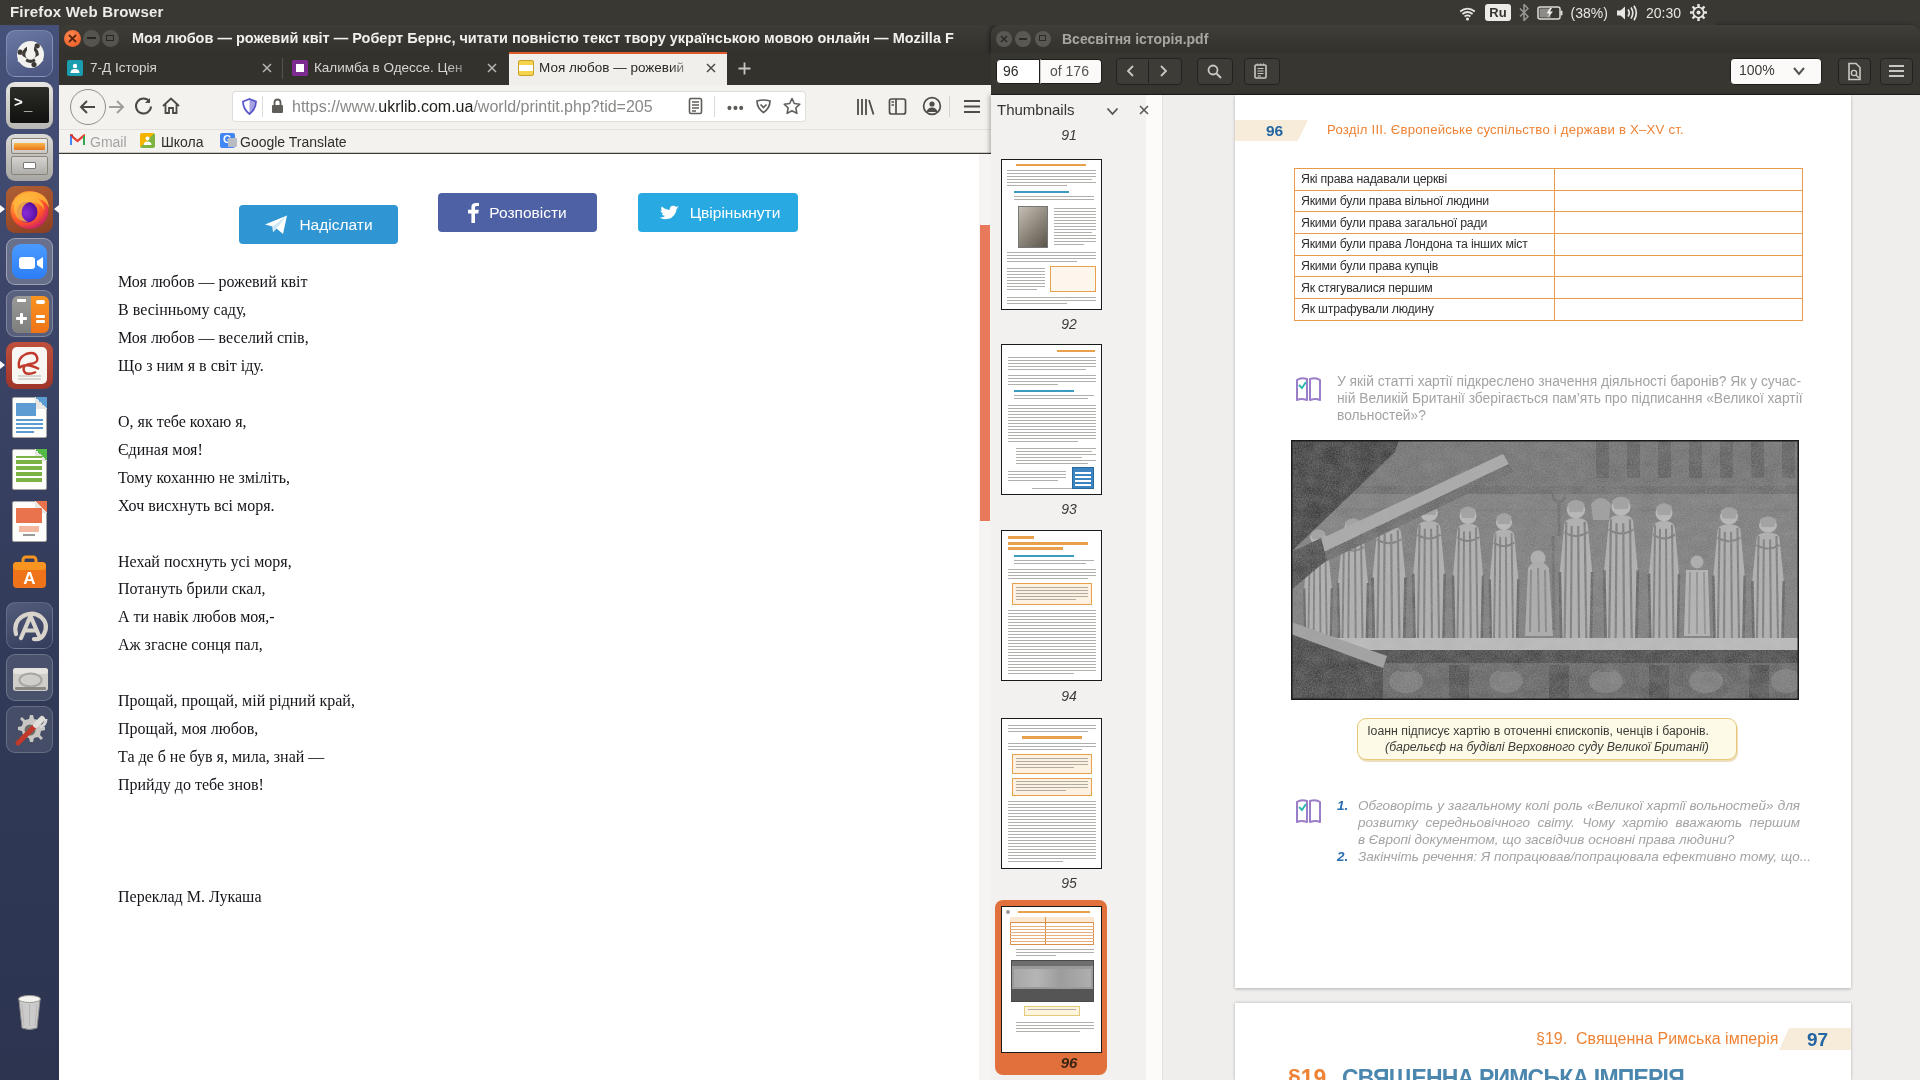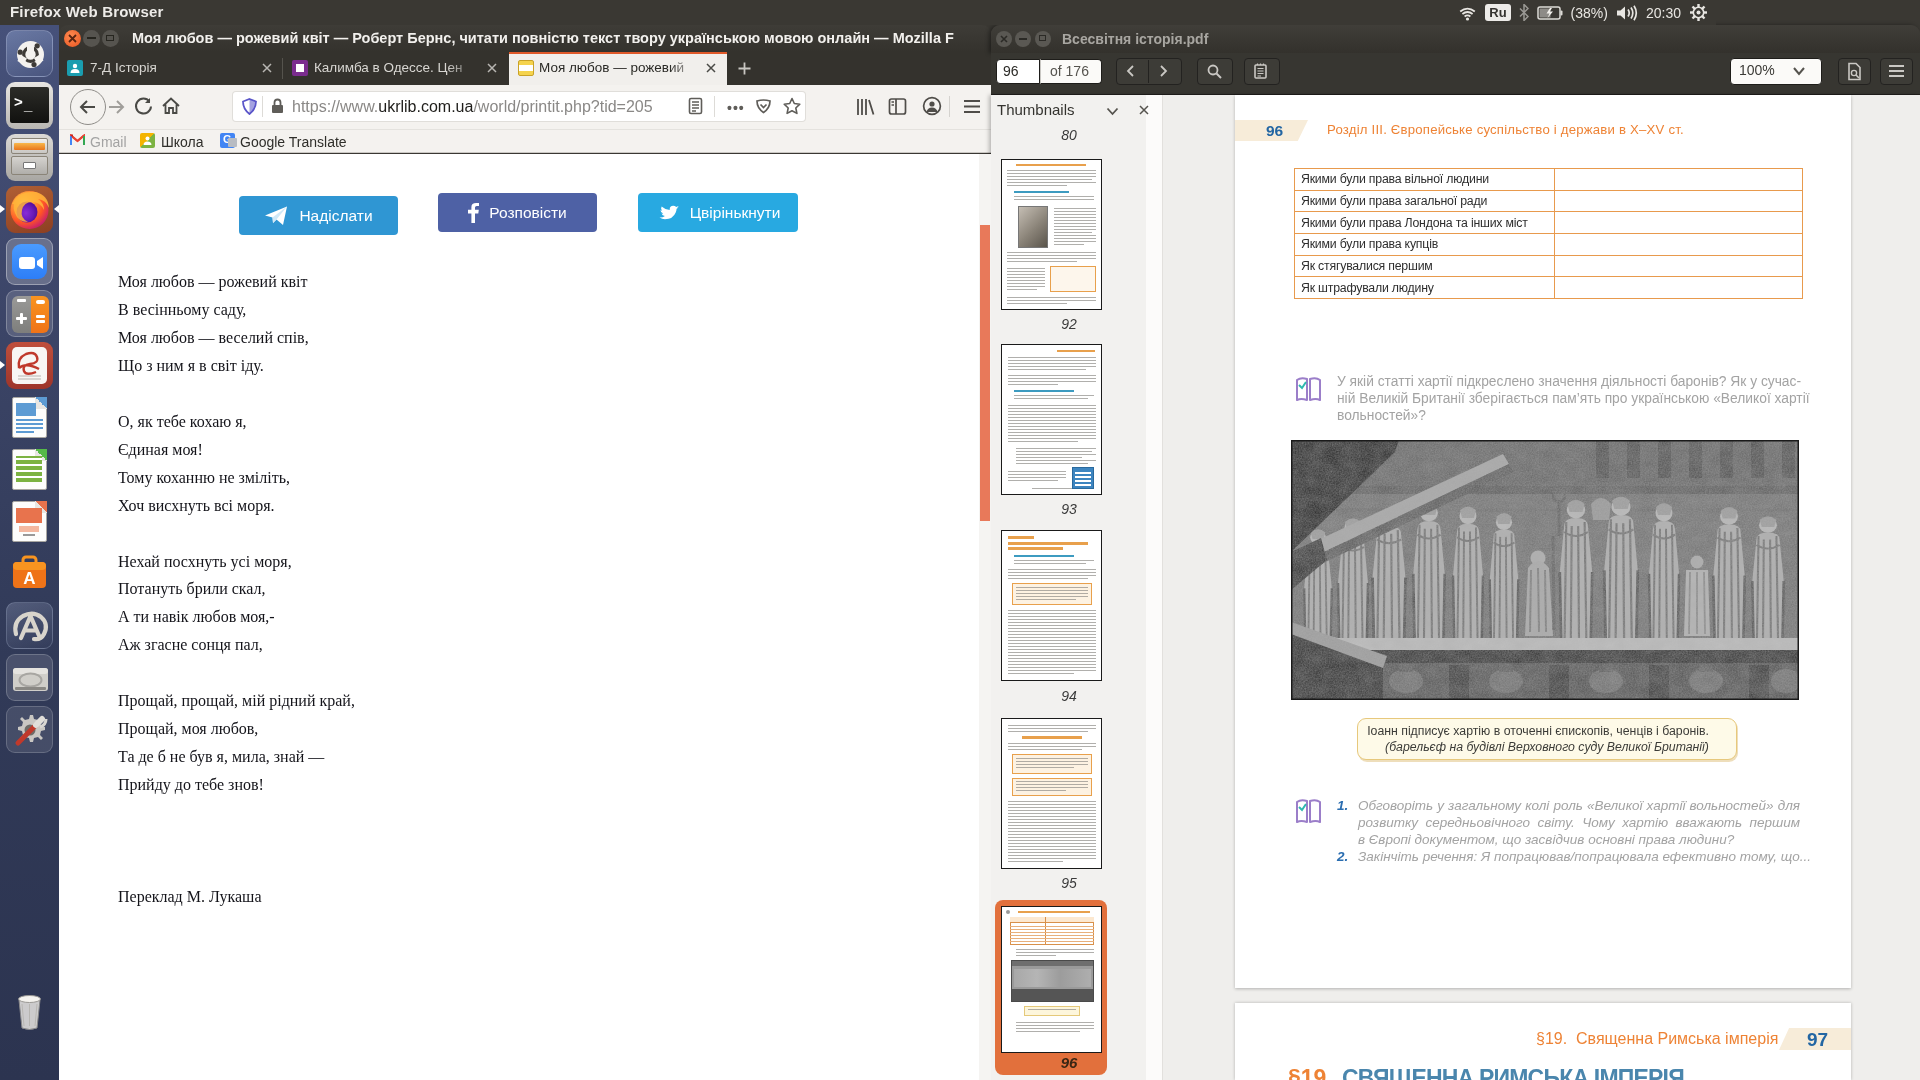--- a/index.html
+++ b/index.html
@@ -356,21 +356,21 @@
   <div class="abs" style="left:220px;top:133px;width:15px;height:15px;background:#4285f4;border-radius:2px"></div>
   <div class="abs" style="left:223px;top:133px;font-size:11px;color:#fff;z-index:12;font-weight:bold">G</div>
   <div class="abs" style="left:228px;top:138px;width:9px;height:9px;background:#b8bcc2;border-radius:1px;z-index:12"></div>
   <div class="abs" style="left:240px;top:134px;font-size:14px;color:#2f2e2a;white-space:nowrap">Google Translate</div>
 </div>
 
 <div class="abs" style="left:979px;top:154px;width:12px;height:926px;background:#f5f4f2;z-index:11"></div>
 <div class="abs" style="left:980px;top:225px;width:10px;height:296px;background:#e8795a;z-index:12"></div>
 
 <div class="abs" style="z-index:11" id="ffpage">
-  <div class="sbtn" style="left:239px;top:196px;width:159px;background:#2f96d3">
+  <div class="sbtn" style="left:239px;top:205px;width:159px;background:#2f96d3">
     <svg width="25" height="22" viewBox="0 0 25 22">
         <path d="M1 10.5 L23 1.5 L19 20 L12.5 14.5 L9 18 L8.5 12.5 Z" fill="#fff"></path>
         <path d="M8.5 12.5 L23 1.5 L12.5 14.5 L9 18 Z" fill="#cfe8f7"></path>
       </svg>
     <span>Надіслати</span>
   </div>
   <div class="sbtn" style="left:438px;top:193px;width:159px;background:#4e61a5">
     <svg width="11" height="20" viewBox="0 0 11 20">
         <path d="M7 20 V10.5 H10.3 L10.8 6.8 H7 V4.6 Q7 3 8.7 3 H11 V-.2 Q9.8 0 8.2 0 Q3.4 0 3.4 4.2 V6.8 H0 V10.5 H3.4 V20 Z" fill="#fff" transform="translate(0,0)"></path>
       </svg>
@@ -467,21 +467,21 @@
 <div class="abs" style="left:991px;top:95px;width:155px;height:985px;background:#f2f1ef;z-index:11" id="thpanel"></div>
 <div class="abs" style="left:1146px;top:95px;width:17px;height:985px;background:#fcfbfa;border-right:1px solid #e2e0dd;z-index:11"></div>
 <div class="abs" style="left:997px;top:101px;font-size:15px;color:#34332f;z-index:12">Thumbnails</div>
 <svg class="abs" style="left:1106px;top:107px;z-index:12" width="13" height="9" viewBox="0 0 13 9">
     <path d="M1.5 1.5 L6.5 7 L11.5 1.5" stroke="#55534e" stroke-width="1.8" fill="none"></path>
   </svg>
 <svg class="abs" style="left:1138px;top:104px;z-index:12" width="12" height="12" viewBox="0 0 12 12">
     <path d="M2 2 L10 10 M10 2 L2 10" stroke="#55534e" stroke-width="1.5"></path>
   </svg>
 <div class="abs" id="thumbs" style="z-index:12">
-  <div class="thlabel" style="left:992px;top:127px">80</div>
+  <div class="thlabel" style="left:992px;top:127px">91</div>
 
   <div class="thumb" style="left:1001px;top:159px;height:151px">
     <div class="abs" style="left:14px;top:4px;width:70px;height:2px;background:#e8a04c"></div>
     <div class="tl" style="left:5px;top:10px;width:89px"></div>
       <div class="tl" style="left:5px;top:13px;width:89px"></div>
       <div class="tl" style="left:5px;top:16px;width:89px"></div>
       <div class="tl" style="left:5px;top:19px;width:85px"></div>
       <div class="tl" style="left:5px;top:22px;width:89px"></div>
       <div class="tl" style="left:5px;top:25px;width:60px"></div>
     <div class="abs" style="left:12px;top:31px;width:55px;height:2px;background:#3d9bc0"></div>
@@ -684,20 +684,24 @@
   <div class="abs" style="left:1235px;top:120px;width:73px;height:21px;background:#f7ecd9;clip-path:polygon(0 0,100% 0,86% 100%,0 100%);z-index:12"></div>
   <div class="abs" style="left:1266px;top:122px;font-size:15.5px;font-weight:bold;color:#2366a3;z-index:13">96</div>
   <div class="abs" style="left:1327px;top:122px;font-size:13.2px;color:#ee8335;z-index:12;white-space:nowrap;transform:scale(1.0);letter-spacing:.2px">Розділ ІІІ. Європейське суспільство і держави в X–XV ст.</div>
   <table class="chart" style="left:1294px;top:168px;width:508px;z-index:12">
     <colgroup>
         <col style="width:260px">
         <col style="width:248px">
       </colgroup>
     <tbody>
     <tr style="height:21.7px">
+          <td>Які права надавали церкві</td>
+          <td></td>
+        </tr>
+    <tr style="height:21.7px">
           <td>Якими були права вільної людини</td>
           <td></td>
         </tr>
     <tr style="height:21.7px">
           <td>Якими були права загальної ради</td>
           <td></td>
         </tr>
     <tr style="height:21.7px">
           <td>Якими були права Лондона та інших міст</td>
           <td></td>
@@ -715,21 +719,21 @@
           <td></td>
         </tr>
   </tbody>
     </table>
   <svg class="bookicon" style="left:1293px;top:375px;z-index:12" viewBox="0 0 31 30">
     <path d="M4 5 Q8 2 14 4 L14 25 Q8 23 4 25 Z" fill="#fff" stroke="#9b7ec9" stroke-width="2" stroke-linejoin="round"></path>
     <path d="M27 5 Q23 2 17 4 L17 25 Q23 23 27 25 Z" fill="#fff" stroke="#9b7ec9" stroke-width="2" stroke-linejoin="round"></path>
     <path d="M6 10 L9 13 L13 7" stroke="#2eb8b0" stroke-width="2" fill="none"></path>
   </svg>
   <div class="pline" style="left:1337px;top:374px;width:464px;font-size:13.8px;text-align:justify;text-align-last:justify;z-index:12">У якій статті хартії підкреслено значення діяльності баронів? Як у сучас-</div>
-  <div class="pline" style="left:1337px;top:391px;width:464px;font-size:13.8px;text-align:justify;text-align-last:justify;z-index:12">ній Великій Британії зберігається пам’ять про українською «Великої хартії</div>
+  <div class="pline" style="left:1337px;top:391px;width:464px;font-size:13.8px;text-align:justify;text-align-last:justify;z-index:12">ній Великій Британії зберігається пам’ять про підписання «Великої хартії</div>
   <div class="pline" style="left:1337px;top:408px;width:464px;font-size:13.8px;z-index:12">вольностей»?</div>
 
   <svg class="abs" style="left:1291px;top:440px;z-index:12" width="508" height="260" viewBox="0 0 508 260">
     <defs>
       <filter id="noise" x="0" y="0" width="100%" height="100%">
           <feTurbulence type="fractalNoise" baseFrequency="0.7" numOctaves="3" result="n"></feTurbulence>
           <feColorMatrix in="n" type="matrix" values="0 0 0 0 0.45 0 0 0 0 0.45 0 0 0 0 0.45 0 0 0 0.5 0"></feColorMatrix>
         </filter>
       <filter id="blotch" x="0" y="0" width="100%" height="100%">
           <feTurbulence type="fractalNoise" baseFrequency="0.06 0.09" numOctaves="2" result="n"></feTurbulence>

